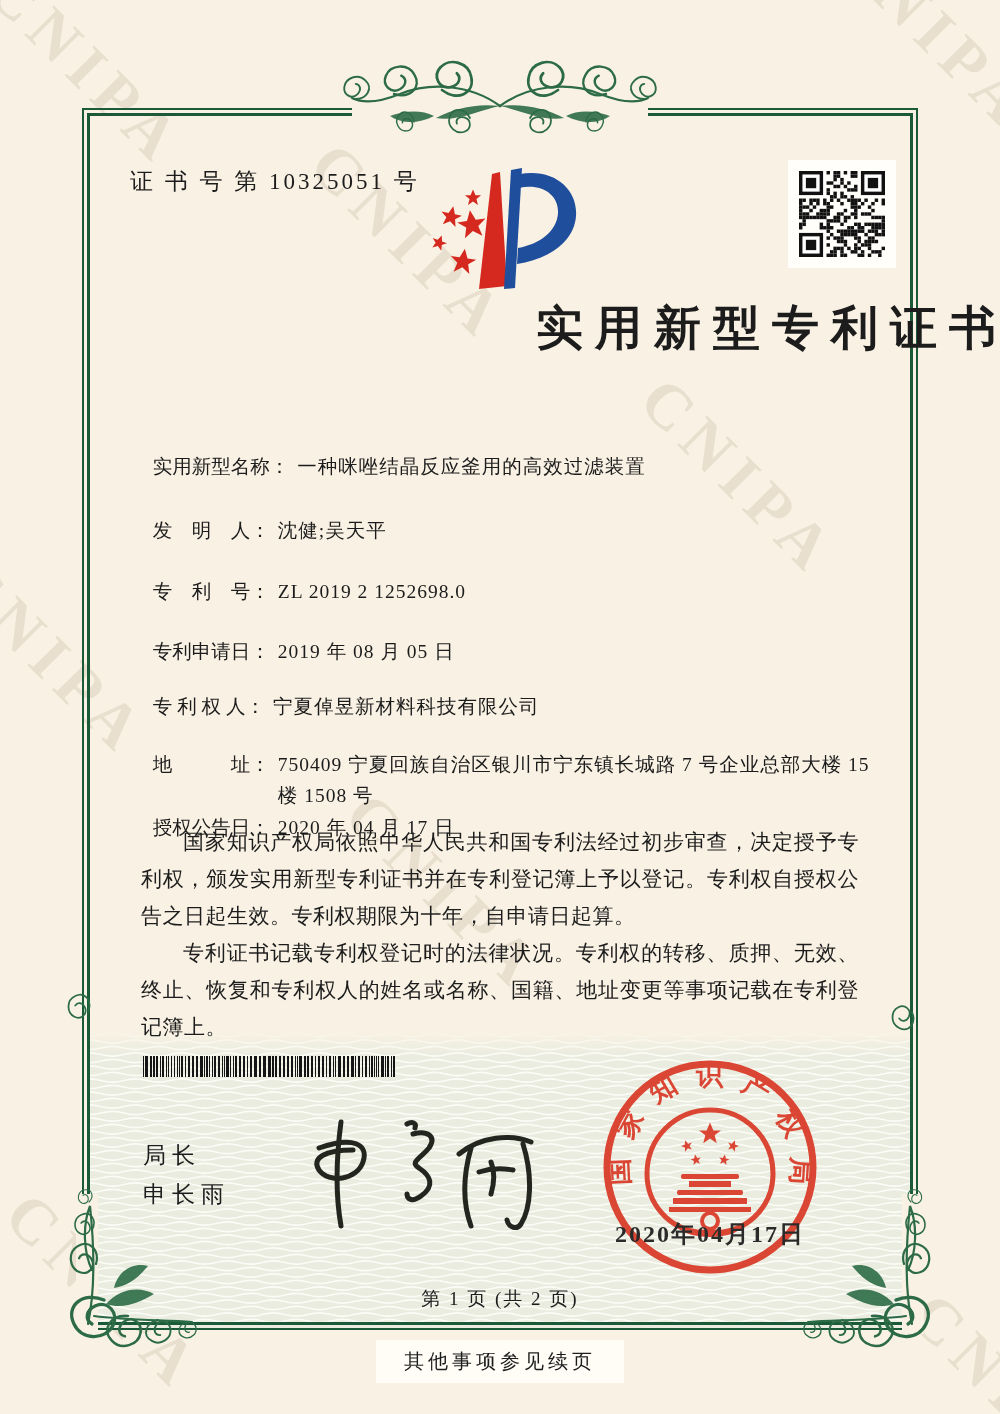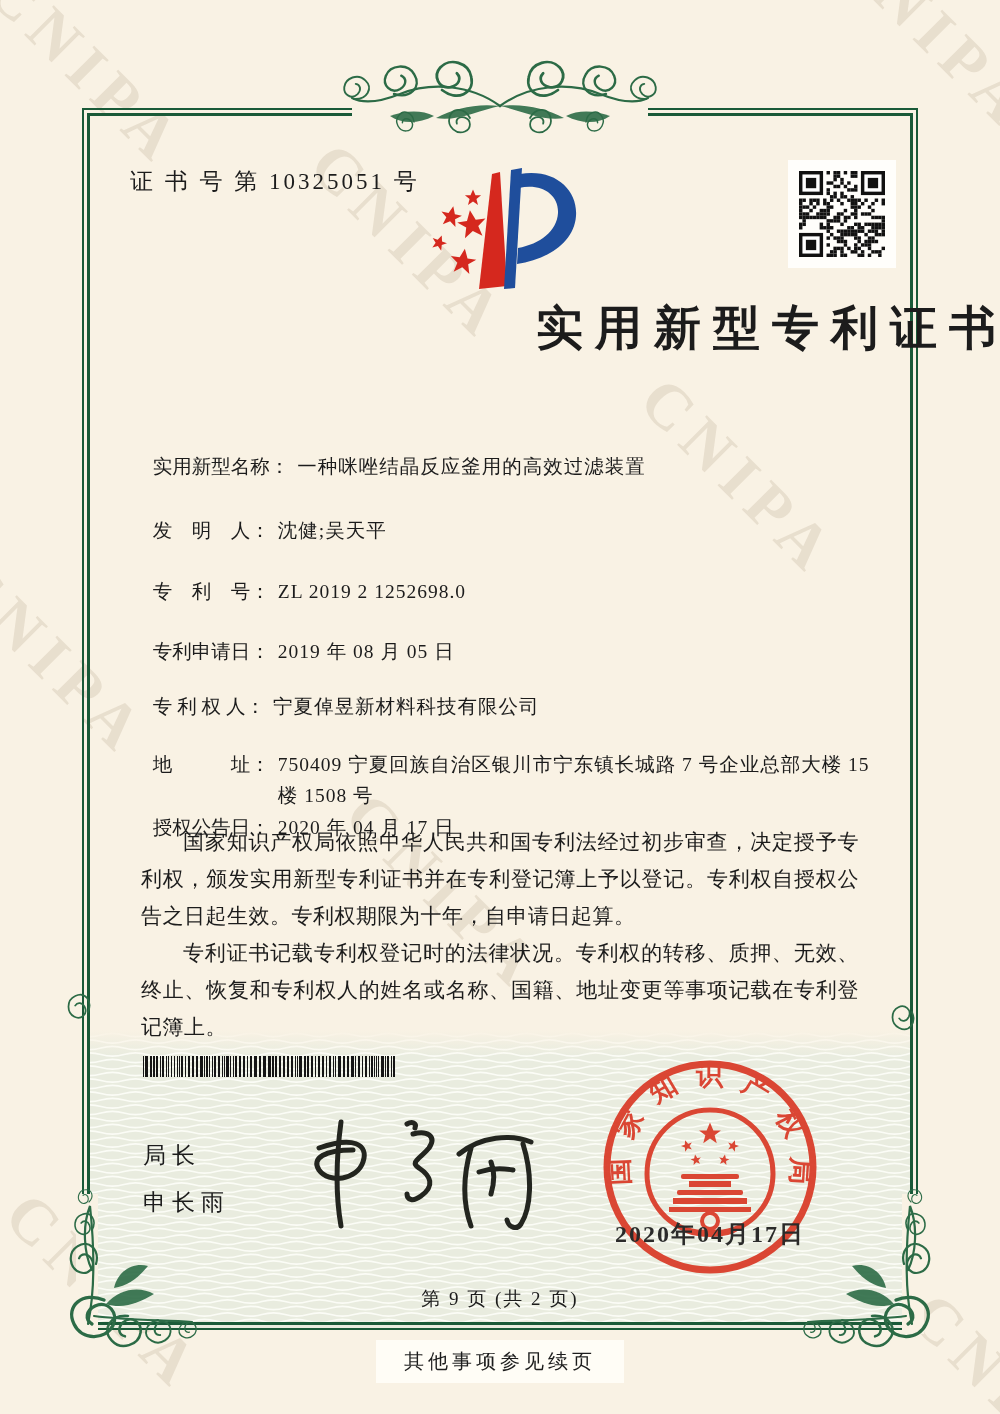--- a/index.html
+++ b/index.html
@@ -47,21 +47,21 @@
   .grant2{position:absolute;left:515px;top:0;white-space:pre;}
   
   .bodytext{
     position:absolute;left:141px;top:824px;width:718px;z-index:3;
     font-size:21px;line-height:37px;text-align:justify;letter-spacing:0.5px;
   }
   .bodytext p{margin:0;text-indent:2em;}
   
   .barcode{position:absolute;left:143px;top:1056px;z-index:3;}
   .director{position:absolute;left:143px;top:1140px;z-index:4;font-size:23px;letter-spacing:6px;}
-  .director div{margin-bottom:16px;}
+  .director div{margin-bottom:8px;}
   .sig{position:absolute;left:295px;top:1108px;z-index:4;}
   .seal{position:absolute;left:593px;top:1050px;z-index:5;}
   .pageinfo{position:absolute;left:82px;top:1286px;width:836px;text-align:center;
     font-size:19px;letter-spacing:2px;z-index:3;}
   .contnote{position:absolute;left:0;top:1340px;width:1000px;text-align:center;z-index:3;}
   .contnote span{display:inline-block;background:#fffdf6;padding:8px 28px;font-size:20px;letter-spacing:4px;}
   .orn{stroke:#2c6b46;fill:none;stroke-width:2.2;stroke-linecap:round;}
   .ornfill{fill:#2c6b46;stroke:none;opacity:.9;}
 </style>
 </head>
@@ -568,16 +568,16 @@
       <rect x="84" y="140" width="66" height="5" rx="2"></rect>
       <rect x="80" y="148" width="74" height="6"></rect>
       <rect x="76" y="157" width="82" height="5"></rect>
       <circle cx="117" cy="171" r="8" fill="none" stroke="#d93a27" stroke-width="4"></circle>
       <path d="M90,179 C100,187 134,187 144,179" fill="none" stroke="#d93a27" stroke-width="4"></path>
     </g>
     <text x="117" y="192" text-anchor="middle" font-size="24" font-weight="700" fill="#1c1c1c" letter-spacing="2" font-family="'Liberation Serif','DejaVu Serif',serif">2020年04月17日</text>
   </g>
 </svg>
 
-<div class="pageinfo">第 9 页 (共 2 页)</div>
+<div class="pageinfo">第 1 页 (共 2 页)</div>
 <div class="contnote">
   <span>其他事项参见续页</span>
 </div>
 
 </body></html>

